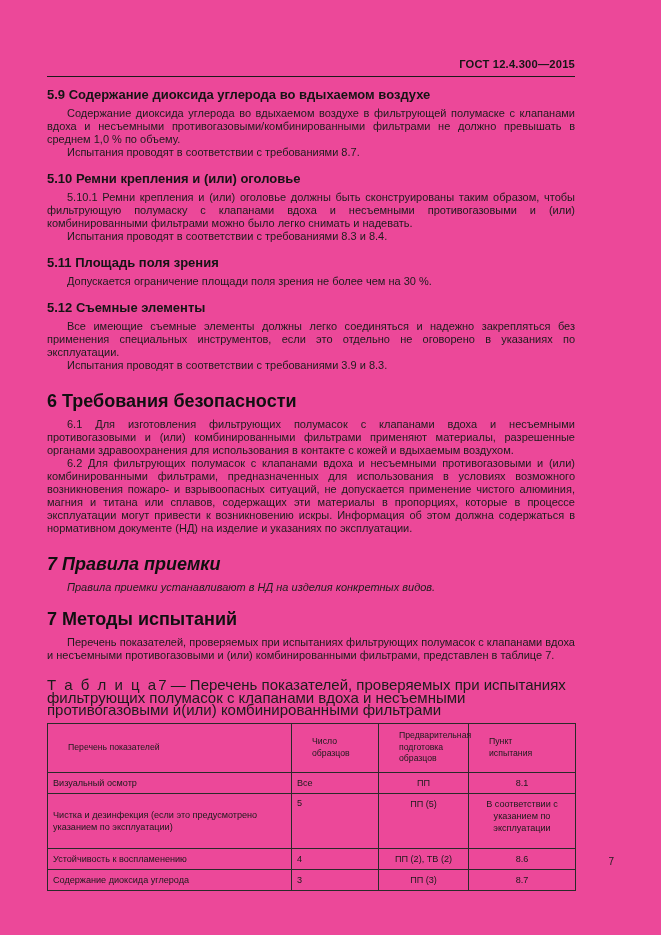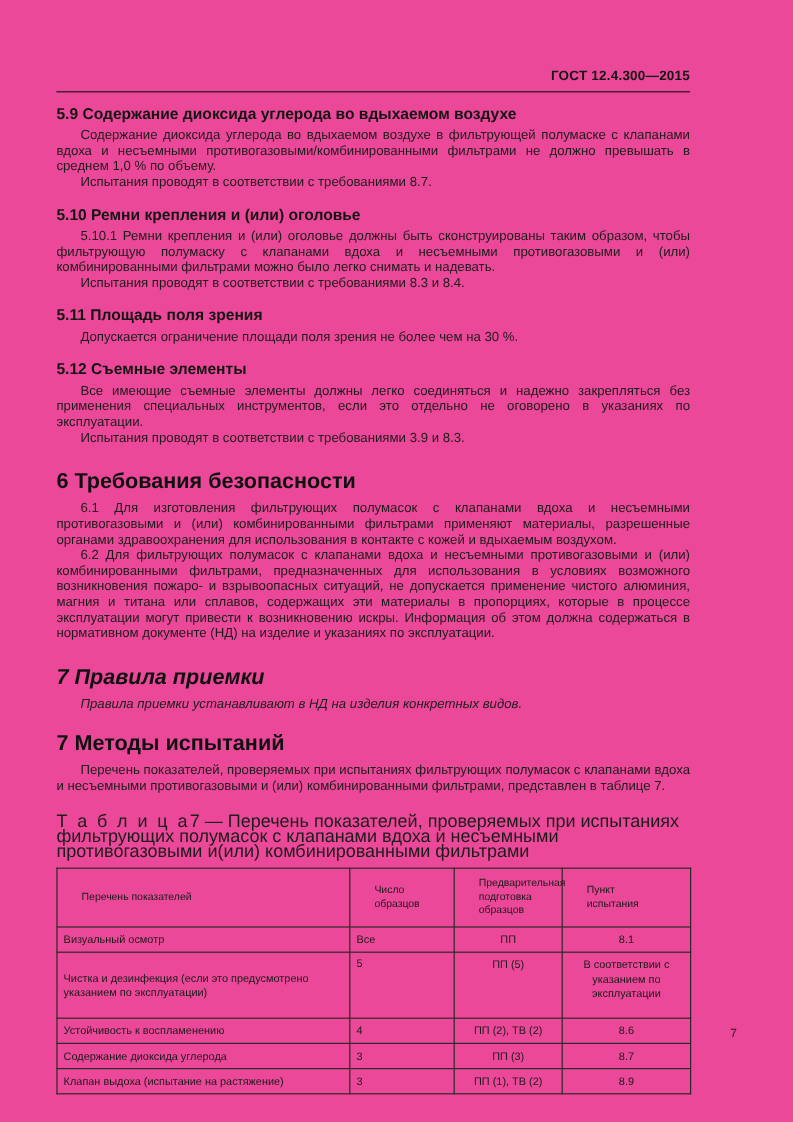--- a/index.html
+++ b/index.html
@@ -257,26 +257,20 @@
           <td class="col-center">4</td>
           <td class="col-wrap">ПП (2), ТВ (2)</td>
           <td class="col-wrap">8.6</td>
         </tr>
         <tr>
           <td class="col-name">Содержание диоксида углерода</td>
           <td class="col-center">3</td>
           <td class="col-wrap">ПП (3)</td>
           <td class="col-wrap">8.7</td>
         </tr>
-        <tr>
-          <td class="col-name">Клапан выдоха (испытание на растяжение)</td>
-          <td class="col-center">3</td>
-          <td class="col-wrap">ПП (1), ТВ (2)</td>
-          <td class="col-wrap">8.9</td>
-        </tr>
       </tbody>
     </table>
 
   </div>
 
   <div class="page-number">7</div>
 
 </div>
 
 </body></html>

